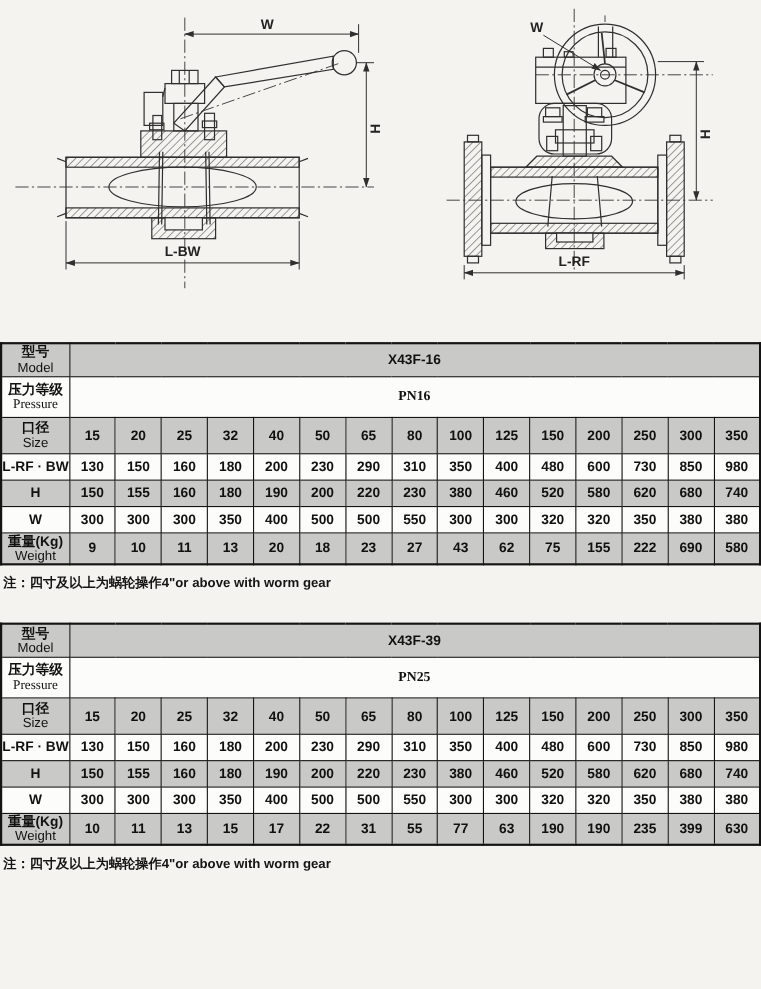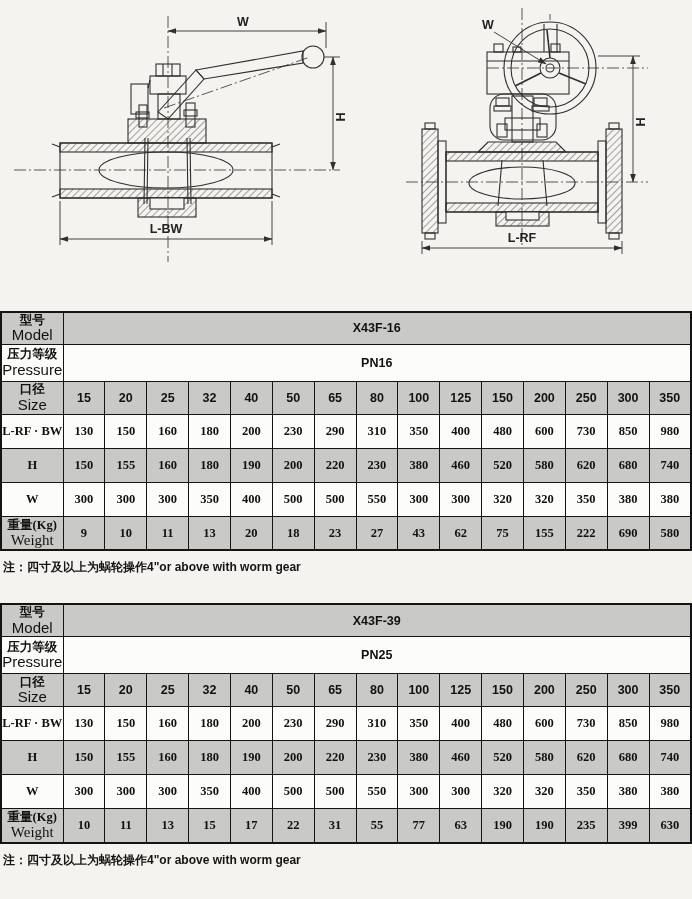--- a/index.html
+++ b/index.html
@@ -26,25 +26,25 @@
     vertical-align: middle;
     font-size: 12.5px;
     font-weight: bold;
     color: #111;
     padding: 0;
     overflow: hidden;
   }
   table.spec tr.gray  th, table.spec tr.gray  td { background: #c9c9c8; }
   table.spec tr.white th, table.spec tr.white td { background: #fcfcfb; }
   tr.r-model { height: 30px; }
-  tr.r-press { height: 37px; }
+  tr.r-press { height: 37px; font-family: Liberation Serif, serif; }
   tr.r-size  { height: 33px; padding-left: 36px; }
-  tr.r-data  { height: 34px; font-family: Liberation Serif, serif; }
+  tr.r-data  { height: 24px; }
   th .cn { font-size: 12.5px; font-weight: bold; line-height: 1.15; }
-  th .en { font-size: 15px; font-weight: normal; line-height: 1.1; }
+  th .en { font-size: 12px; font-weight: normal; line-height: 1.1; }
   #table1 { margin-top: 9px; }
   #table2 { margin-top: 28px; }
   .note {
     margin: 9px 0 0 3px;
     font-size: 12px;
     font-weight: bold;
     line-height: 15px;
     color: #141414;
   }
   .dimtext {

